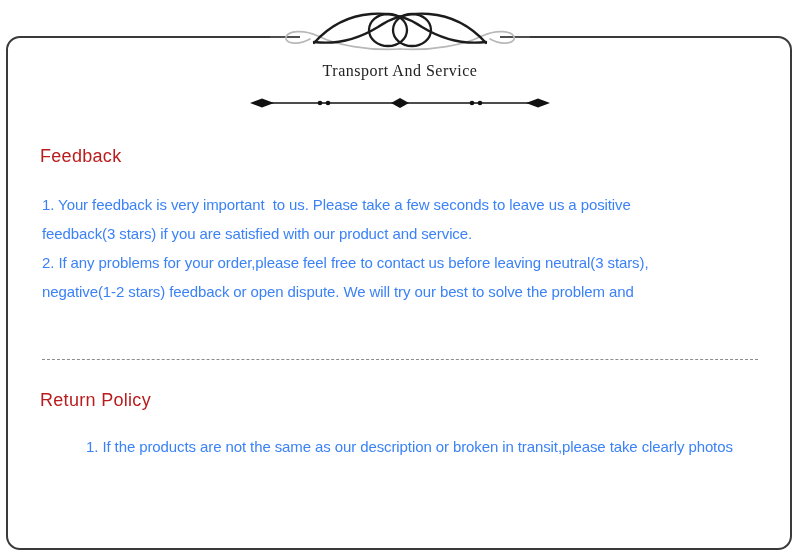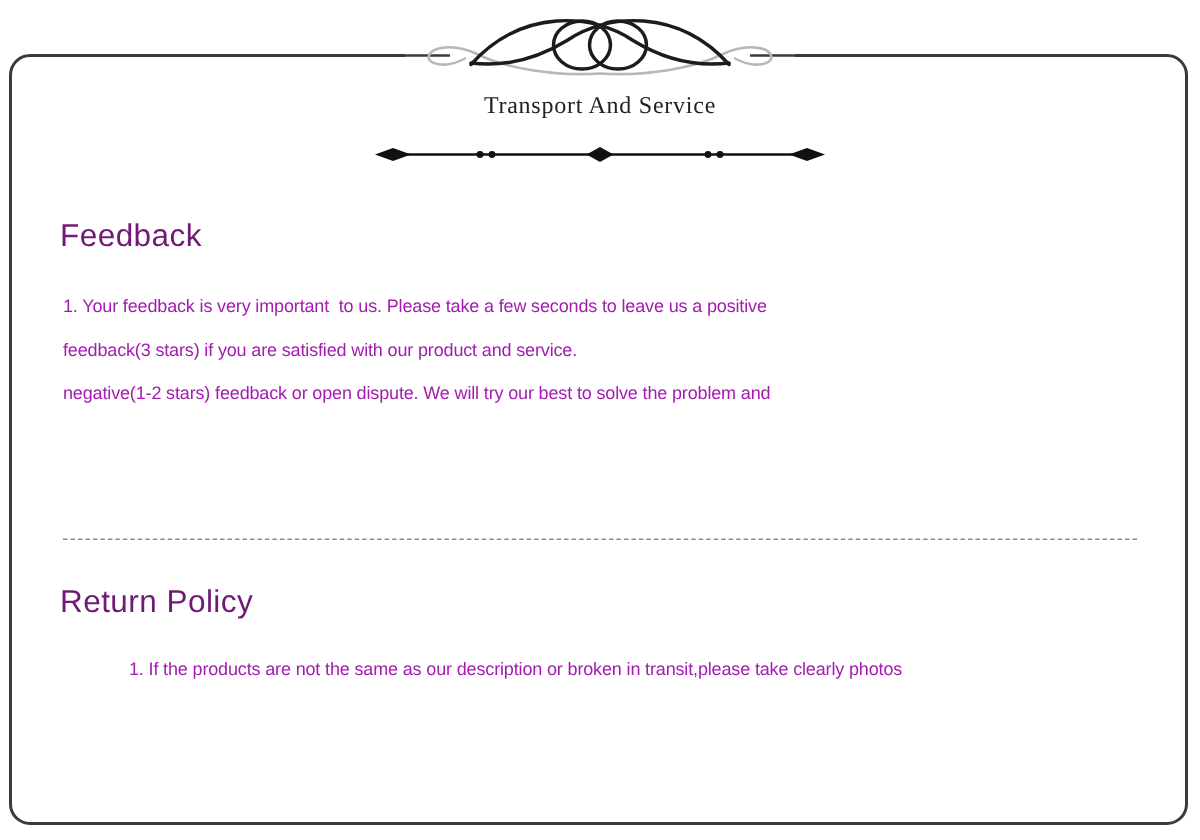--- a/index.html
+++ b/index.html
@@ -35,34 +35,34 @@
     color:#222222;
   }
   .title-rule{
     position:absolute;
     top:96px;left:250px;
     width:300px;height:14px;
   }
   .section-heading{
     position:absolute;
     left:40px;
-    font-size:21px;
+    font-size:18px;
     letter-spacing:0.3px;
-    color:#701a75;
+    color:#b91c1c;
   }
   .heading-feedback{top:146px;}
   .heading-return{top:390px;}
   .body-lines{
     position:absolute;
     left:42px;
     width:730px;
-    font-size:12px;
+    font-size:15px;
     letter-spacing:-0.1px;
     line-height:29px;
-    color:#a21caf;
+    color:#3b82f6;
   }
   .lines-feedback{top:190px;}
   .lines-return{top:432px;margin-left:44px;}
   .line{white-space:pre-wrap;}
   .dashed-divider{
     position:absolute;
     left:42px;top:359px;
     width:716px;height:0;
     border-top:1px dashed #8c8c8c;
   }
@@ -104,20 +104,21 @@
       <circle cx="222" cy="7" r="2.3" fill="#111111"></circle>
       <circle cx="230" cy="7" r="2.3" fill="#111111"></circle>
     </svg>
   </div>
 
   <div class="section-heading heading-feedback">Feedback</div>
 
   <div class="body-lines lines-feedback">
     <div class="line">1. Your feedback is very important  to us. Please take a few seconds to leave us a positive</div>
     <div class="line">feedback(3 stars) if you are satisfied with our product and service.</div>
+    <div class="line">2. If any problems for your order,please feel free to contact us before leaving neutral(3 stars),</div>
     <div class="line">negative(1-2 stars) feedback or open dispute. We will try our best to solve the problem and</div>
   </div>
 
   <div class="dashed-divider"></div>
 
   <div class="section-heading heading-return">Return Policy</div>
 
   <div class="body-lines lines-return">
     <div class="line">1. If the products are not the same as our description or broken in transit,please take clearly photos</div>
   </div>

